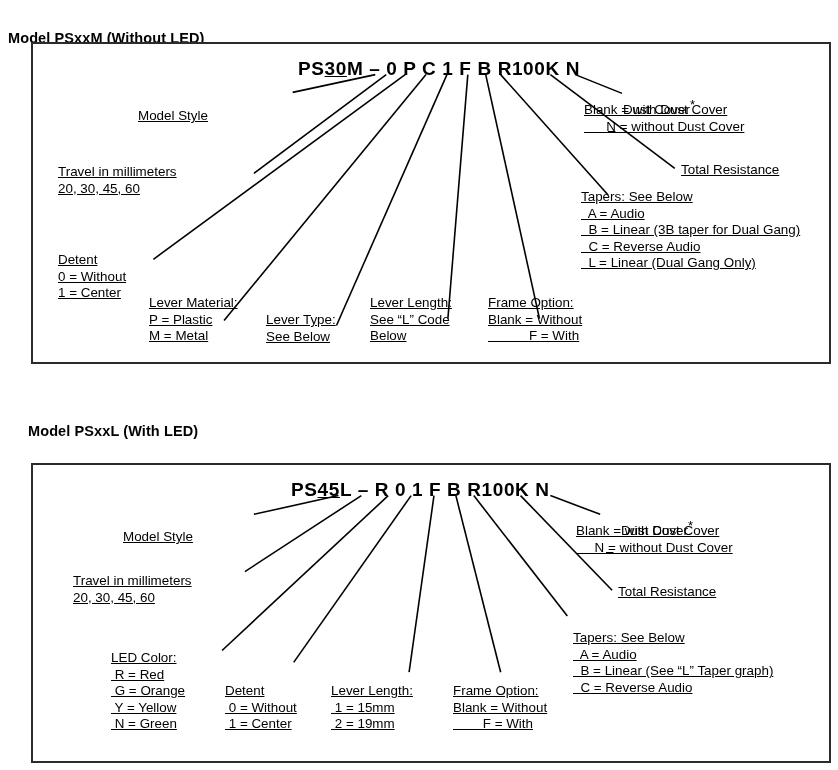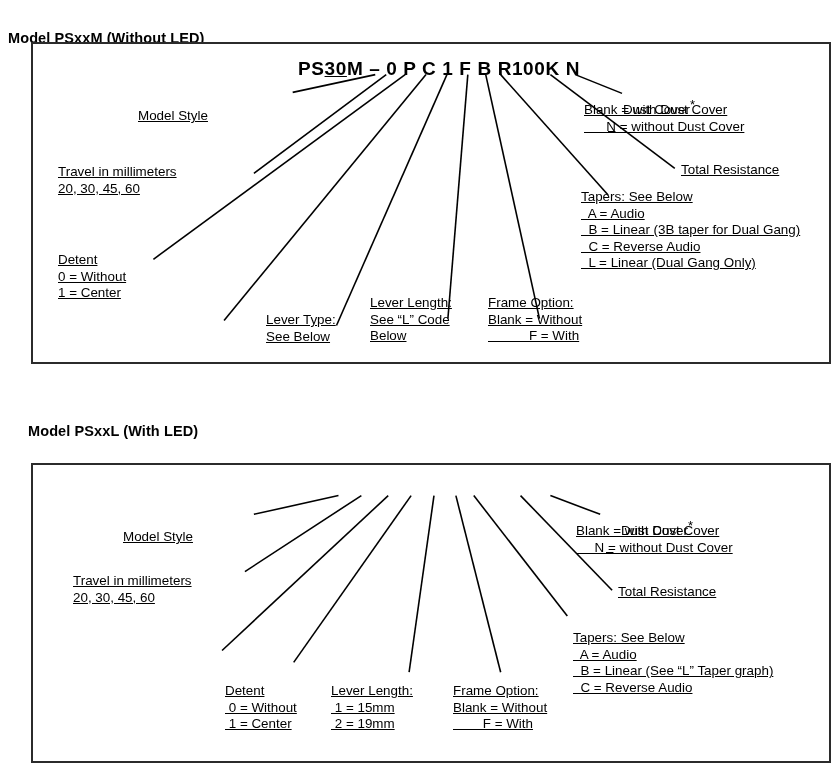--- a/index.html
+++ b/index.html
@@ -100,20 +100,23 @@
 
   <div class="lbl" style="left:105px; top:64px;">Model Style</div>
 
   <div class="lbl" style="left:25px; top:120px;">Travel in millimeters
 20, 30, 45, 60</div>
 
   <div class="lbl" style="left:25px; top:208px;">Detent
 0 = Without
 1 = Center</div>
 
+  <div class="lbl" style="left:116px; top:251px;">Lever Material:
+P = Plastic
+M = Metal</div>
 
   <div class="lbl" style="left:233px; top:268px;">Lever Type:
 See Below</div>
 
   <div class="lbl" style="left:337px; top:251px;">Lever Length:
 See “L” Code
 Below</div>
 
   <div class="lbl" style="left:455px; top:251px;">Frame Option:
 Blank = Without
@@ -153,26 +156,32 @@
 
     <line x1="470" y1="210" x2="425" y2="31"></line>
 
     <line x1="537" y1="153" x2="443" y2="31"></line>
 
     <line x1="582" y1="127" x2="490" y2="31"></line>
 
     <line x1="570" y1="50" x2="520" y2="31"></line>
   </svg>
 
+  <div class="partno" style="left:258px; top:14px;">PS<span class="u">45</span>L – R 0 1 F B R100K N</div>
 
   <div class="lbl" style="left:90px; top:64px;">Model Style</div>
 
   <div class="lbl" style="left:40px; top:108px;">Travel in millimeters
 20, 30, 45, 60</div>
 
+  <div class="lbl" style="left:78px; top:185px;">LED Color:
+ R = Red
+ G = Orange
+ Y = Yellow
+ N = Green</div>
 
   <div class="lbl" style="left:192px; top:218px;">Detent
  0 = Without
  1 = Center</div>
 
   <div class="lbl" style="left:298px; top:218px;">Lever Length:
  1 = 15mm
  2 = 19mm</div>
 
   <div class="lbl" style="left:420px; top:218px;">Frame Option:

